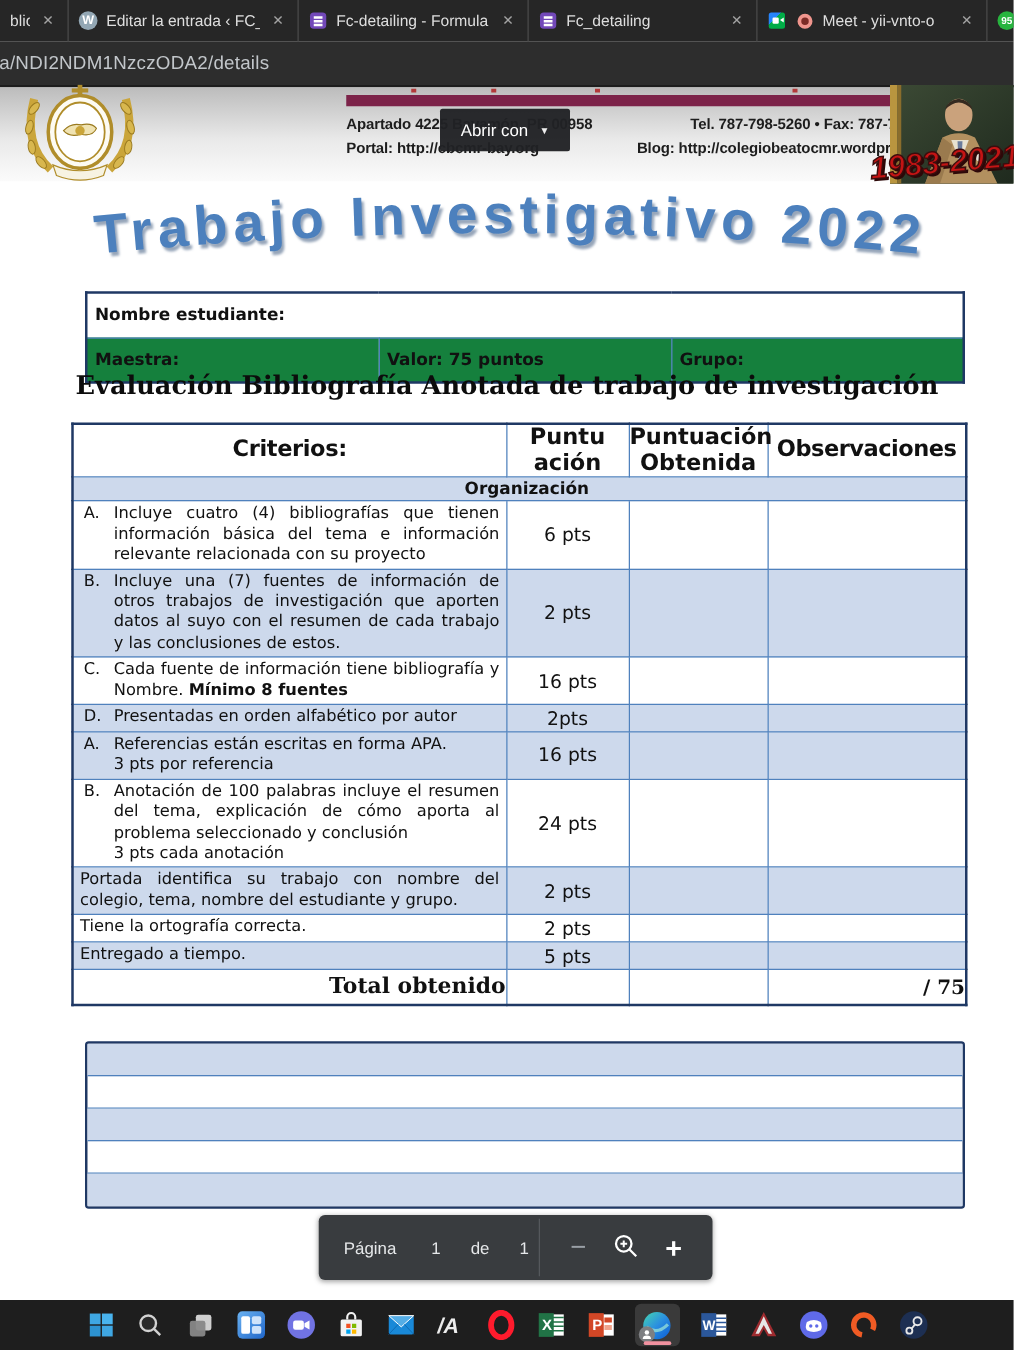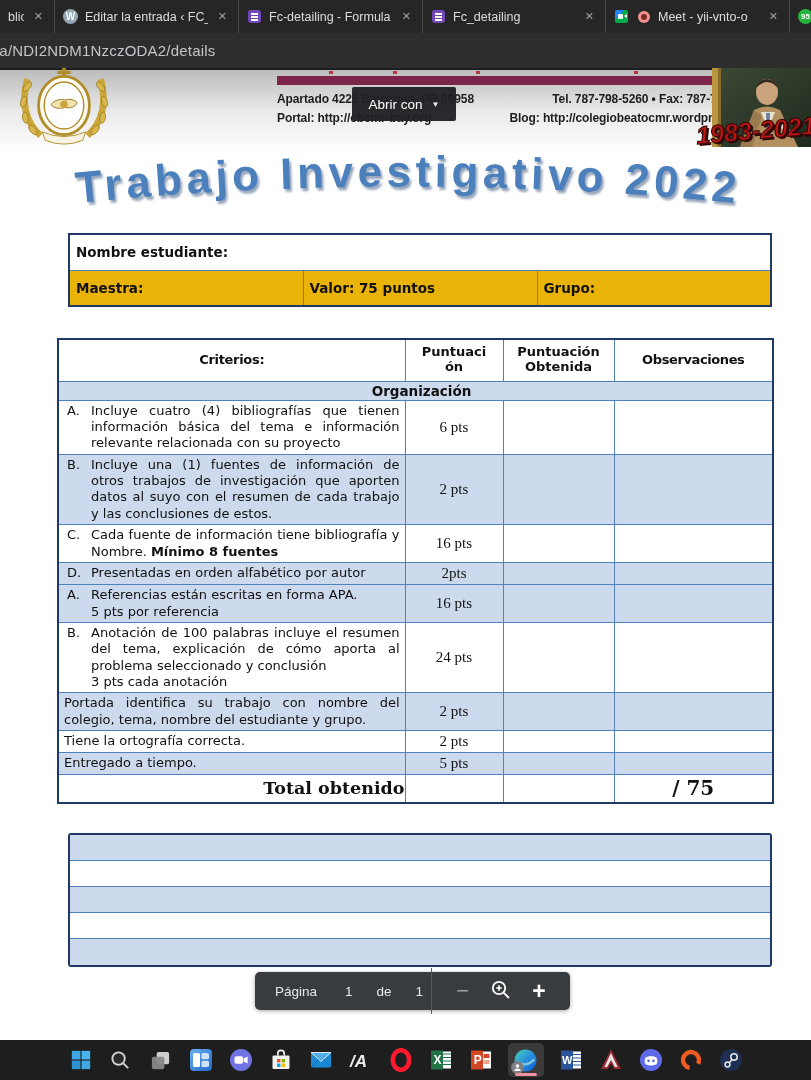--- a/index.html
+++ b/index.html
@@ -57,58 +57,58 @@
            -webkit-text-stroke:1.2px #3a0d0d; text-shadow:2px 2px 0 #2c0808; white-space:nowrap; }
 
   #titlewrap { position:absolute; left:0; top:78px; width:811px; text-align:center; }
   #titlewrap svg { filter:drop-shadow(2px 3px 1px rgba(45,75,115,.5)); }
 
   
   #infotable { position:absolute; left:68px; top:163px; width:704px; border-collapse:collapse;
                border:2.5px solid #1f3864; font-size:13.5px; font-weight:bold; color:#111;
                font-family:"DejaVu Sans", sans-serif; table-layout:fixed; }
   #infotable td { border:1.4px solid #4f81bd; padding:2px 6px; height:36px; }
-  #infotable .blue { background:#eab308; }
+  #infotable .blue { background:#15803d; }
 
   #heading { position:absolute; left:0; top:226px; width:811px; text-align:center;
              font-family:"DejaVu Serif", serif; font-weight:bold; font-size:20.5px; color:#0c0c0c; }
 
   
   #rubric { position:absolute; left:57px; top:268px; width:715px; border-collapse:collapse;
             border:2.5px solid #1f3864; table-layout:fixed;
             font-family:"DejaVu Sans", sans-serif; color:#111; }
   #rubric td, #rubric th { border:1.4px solid #4f81bd; vertical-align:middle; }
-  #rubric th { font-size:13px; line-height:1.15; }
+  #rubric th { font-size:18px; line-height:1.15; }
   th.bigth { font-size:20px; letter-spacing:-0.3px; }
   th.obsth { font-size:19px; letter-spacing:-0.4px; }
   th.ptsth { padding:0 13px; word-break:break-all; }
   .section-row td { background:#cdd9ec; text-align:center; font-weight:bold; font-size:13.5px;
                     border-top:2.5px solid #41699c;padding-left:12px; }
   .section-row.white td { background:#fff; }
   .crit { display:flex; padding:2px 5px 2px 8px; font-size:13px; line-height:1.26; }
   .crit .letter { flex:0 0 24px; }
   .crit .ctext { flex:1 1 auto; text-align:justify; white-space:pre-line; }
   .noletter .crit { padding-left:5px;border-radius:13px; }
   .r-blue td { background:#cdd9ec; }
-  .pts { text-align:center; font-size:15px;font-family:Liberation Serif, serif; }
+  .pts { text-align:center; font-size:15px; }
   .total-label { text-align:right; font-family:"DejaVu Serif", serif; font-weight:bold; font-size:17.5px; }
-  .total-val { text-align:center; font-weight:bold; font-size:20px; font-family:"DejaVu Serif", serif; }
+  .total-val { text-align:right; font-weight:bold; font-size:16px; font-family:"DejaVu Serif", serif; }
 
   
   #obs { position:absolute; left:68px; top:763px; width:704px; border:2.5px solid #1f3864;
          border-radius:3px; }
   #obs .obshead { height:27px; background:#fff; border-bottom:1.6px solid #4f81bd;
          font-family:"DejaVu Serif", serif; font-weight:bold; font-size:17px; color:#0c0c0c;
          display:flex; align-items:center; padding-left:8px; }
   #obs .obsrow { height:26px; border-bottom:1.6px solid #4f81bd; }
   #obs .obsrow:last-child { border-bottom:none; }
   #obs .ob-blue { background:#cdd9ec; }
 
   
-  #pagebar { position:absolute; left:255px; top:902px; width:315px; height:38px; z-index:10;
+  #pagebar { position:absolute; left:255px; top:902px; width:315px; height:52px; z-index:10;
              background:#393c3f; border-radius:5px; display:flex; align-items:center;
              color:#e6e8ea; font-size:13.5px; box-shadow:0 1px 4px rgba(0,0,0,.35); }
   #pagebar .pgleft { flex:0 0 176px; display:flex; align-items:center; gap:0; padding-left:20px; }
   #pagebar .pgleft span { display:inline-block; }
   #pagebar .sp1 { margin-left:28px; } #pagebar .sp2 { margin-left:24px; } #pagebar .sp3 { margin-left:24px; }
   #pagebar .divider { width:1px; height:46px; background:#55585c; }
   #pagebar .pgright { flex:1; display:flex; align-items:center; justify-content:space-around; padding:0 14px; }
   #pagebar .zoomout { color:#9aa0a6; font-size:22px; }
   #pagebar .zoomin { color:#fff; font-size:23px; font-weight:bold; }
 
@@ -262,20 +262,21 @@
         <td colspan="3">Nombre estudiante:</td>
       </tr>
       <tr>
         <td class="blue" style="width:387px">Maestra:</td>
         <td class="blue" style="width:165px">Valor: 75 puntos</td>
         <td class="blue" style="width:152px">Grupo:</td>
       </tr>
     </tbody>
       </table>
 
+    <div id="heading">Evaluación Bibliografía Anotada de trabajo de investigación</div>
 
     <table id="rubric">
       <colgroup>
           <col style="width:347px">
           <col style="width:98px">
           <col style="width:111px">
           <col style="width:159px">
         </colgroup>
       <tbody>
           <tr style="height:42px">
@@ -295,21 +296,21 @@
               </div>
             </td>
         <td class="pts">6 pts</td>
         <td></td>
             <td></td>
       </tr>
       <tr class="r-blue" style="height:68px">
         <td>
               <div class="crit">
                 <span class="letter">B.</span>
-                <span class="ctext">Incluye una (1) fuentes de información de otros trabajos de investigación que aporten datos al suyo con el resumen de cada trabajo y las conclusiones de estos.</span>
+                <span class="ctext">Incluye una (7) fuentes de información de otros trabajos de investigación que aporten datos al suyo con el resumen de cada trabajo y las conclusiones de estos.</span>
               </div>
             </td>
         <td class="pts">2 pts</td>
         <td></td>
             <td></td>
       </tr>
       <tr style="height:38px">
         <td>
               <div class="crit">
                 <span class="letter">C.</span>
@@ -329,21 +330,21 @@
             </td>
         <td class="pts">2pts</td>
         <td></td>
             <td></td>
       </tr>
       <tr class="r-blue" style="height:36px">
         <td>
               <div class="crit">
                 <span class="letter">A.</span>
                 <span class="ctext">Referencias están escritas en forma APA.
-5 pts por referencia</span>
+3 pts por referencia</span>
               </div>
             </td>
         <td class="pts">16 pts</td>
         <td></td>
             <td></td>
       </tr>
       <tr style="height:70px">
         <td>
               <div class="crit">
                 <span class="letter">B.</span>

